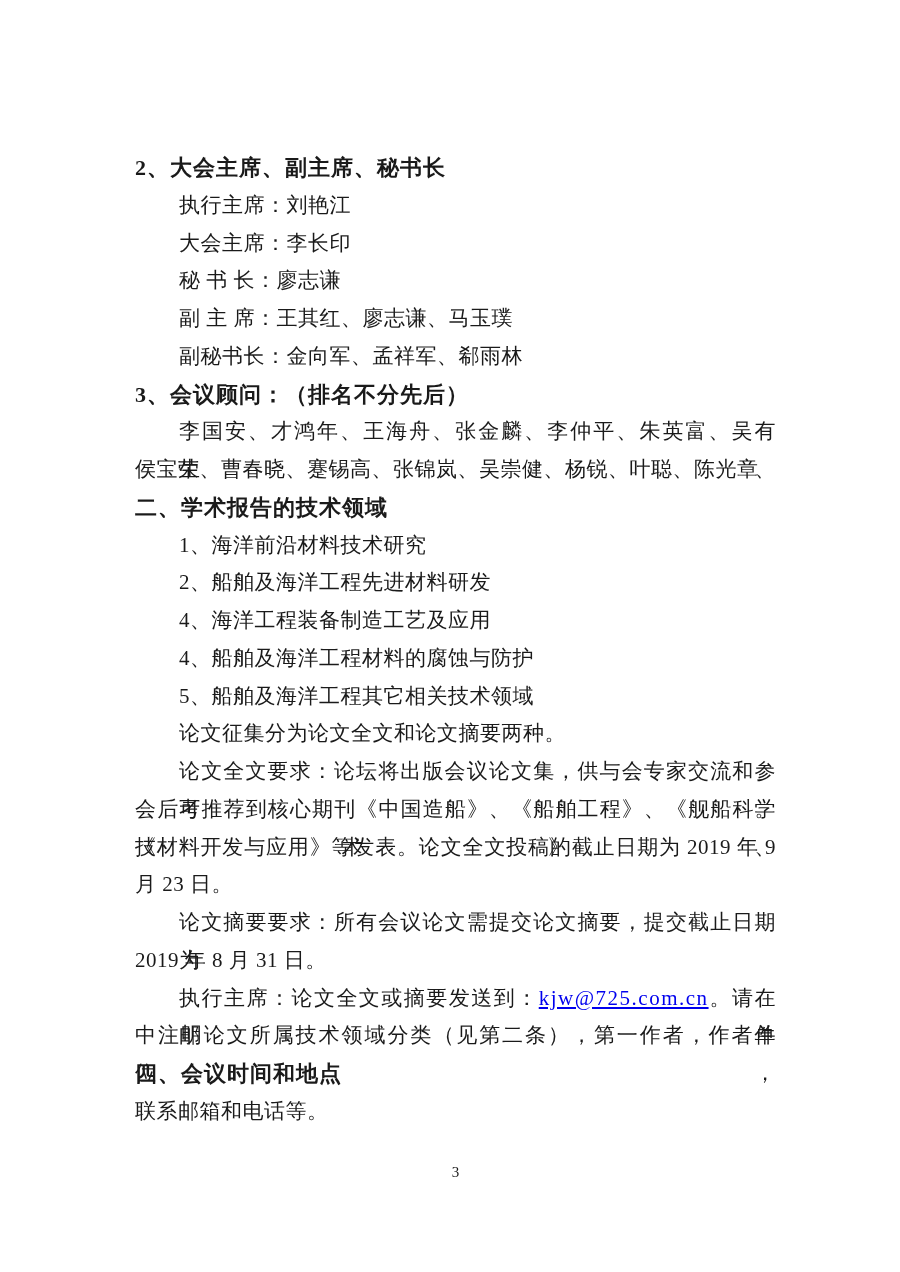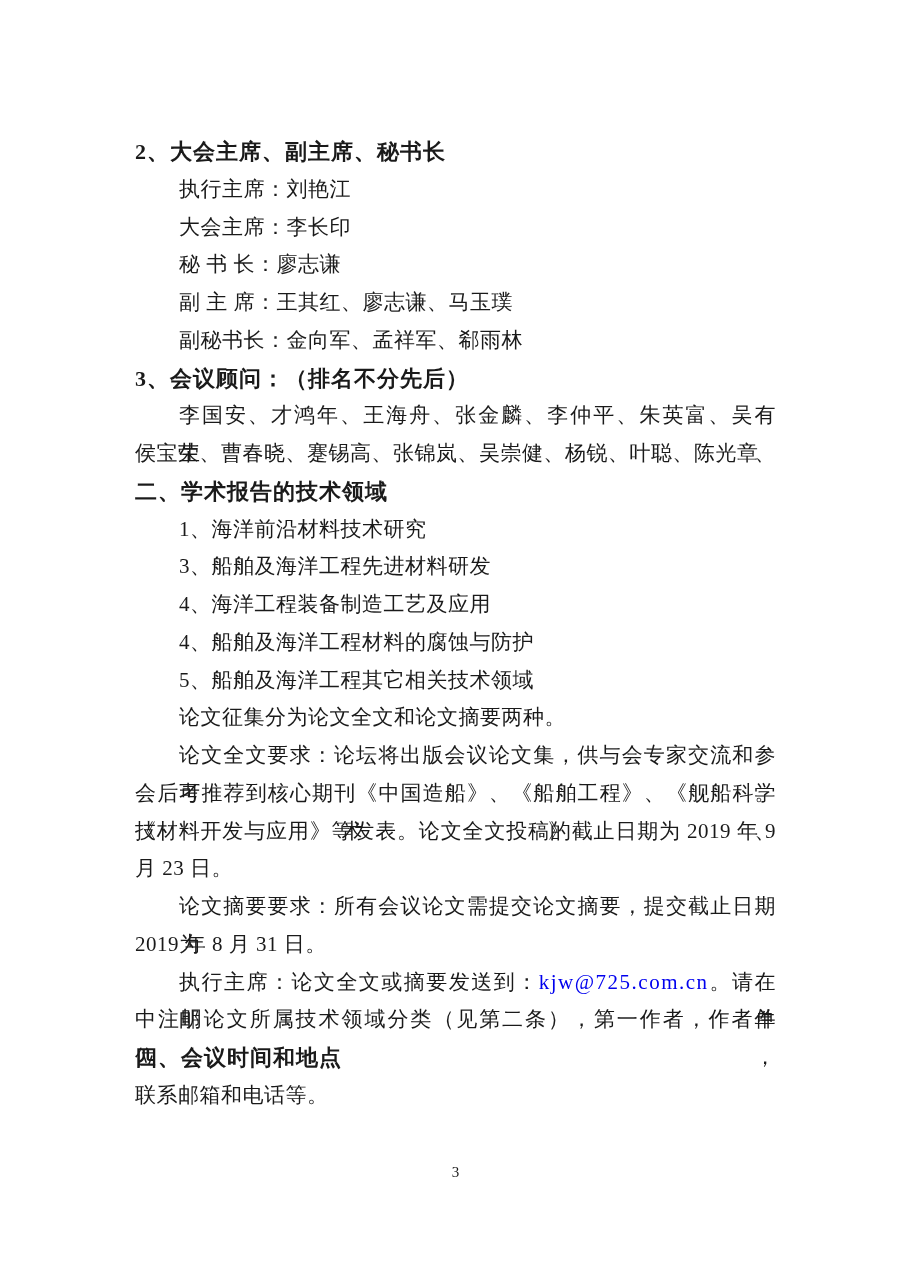--- a/index.html
+++ b/index.html
@@ -12,21 +12,21 @@
     width: 900px;
     height: 1272px;
     background: #ffffff;
     color: #1a1a1a;
     font-family: "Liberation Serif", "DejaVu Serif", serif;
     overflow: hidden;
   }
   .content {
     position: absolute;
     left: 135px;
-    top: 133px;
+    top: 149px;
     width: 641px;
   }
   .line {
     font-size: 21px;
     height: 37.75px;
     line-height: 37.75px;
     white-space: nowrap;
     letter-spacing: 0.5px;
   }
   .h {
@@ -40,20 +40,21 @@
   .j {
     white-space: normal;
     text-align: justify;
     text-align-last: justify;
   }
   .j.indent {
     width: 597px;
   }
   a.email {
     color: #0000ee;
+    text-decoration: underline;
     letter-spacing: 1.5px;
     cursor: pointer;
   }
   .footer {
     position: absolute;
     left: 135px;
     top: 1158px;
     width: 641px;
     text-align: center;
     font-size: 15px;
@@ -73,21 +74,21 @@
     <div class="line indent">秘 书 长：廖志谦</div>
     <div class="line indent">副 主 席：王其红、廖志谦、马玉璞</div>
     <div class="line indent">副秘书长：金向军、孟祥军、郗雨林</div>
 
     <div class="line h">3、会议顾问：（排名不分先后）</div>
     <div class="line j indent">李国安、才鸿年、王海舟、张金麟、李仲平、朱英富、吴有生、</div>
     <div class="line">侯宝荣、曹春晓、蹇锡高、张锦岚、吴崇健、杨锐、叶聪、陈光章</div>
 
     <div class="line h">二、学术报告的技术领域</div>
     <div class="line indent">1、海洋前沿材料技术研究</div>
-    <div class="line indent">3、船舶及海洋工程先进材料研发</div>
+    <div class="line indent">2、船舶及海洋工程先进材料研发</div>
     <div class="line indent">4、海洋工程装备制造工艺及应用</div>
     <div class="line indent">4、船舶及海洋工程材料的腐蚀与防护</div>
     <div class="line indent">5、船舶及海洋工程其它相关技术领域</div>
 
     <div class="line indent">论文征集分为论文全文和论文摘要两种。</div>
     <div class="line j indent">论文全文要求：论坛将出版会议论文集，供与会专家交流和参考。</div>
     <div class="line j">会后可推荐到核心期刊《中国造船》、《船舶工程》、《舰船科学技术》、</div>
     <div class="line j">《材料开发与应用》等发表。论文全文投稿的截止日期为 2019 年 9</div>
     <div class="line">月 23 日。</div>
     <div class="line j indent">论文摘要要求：所有会议论文需提交论文摘要，提交截止日期为</div>

